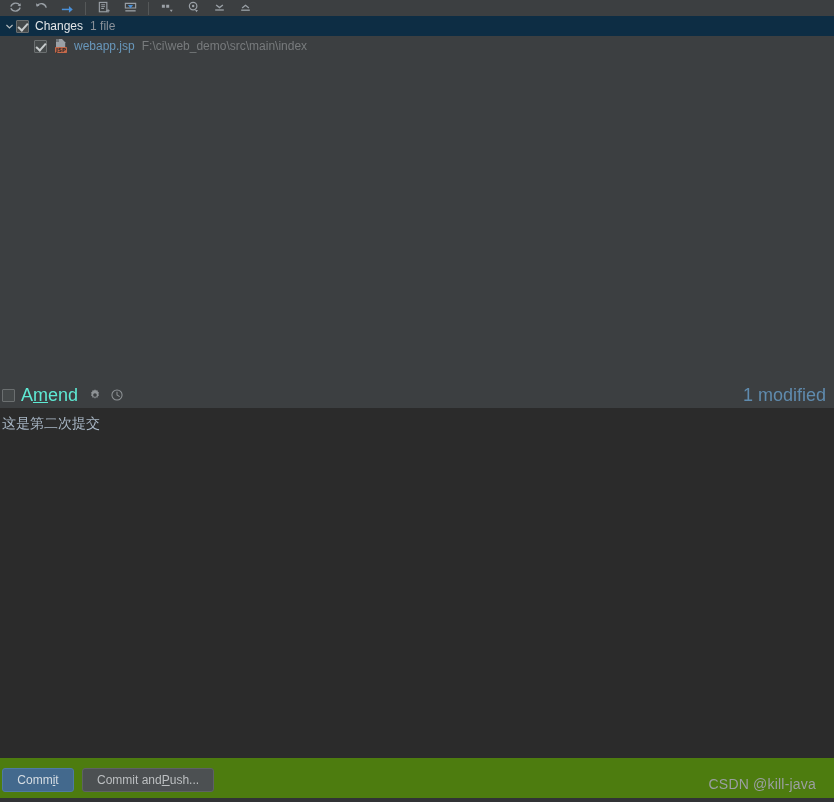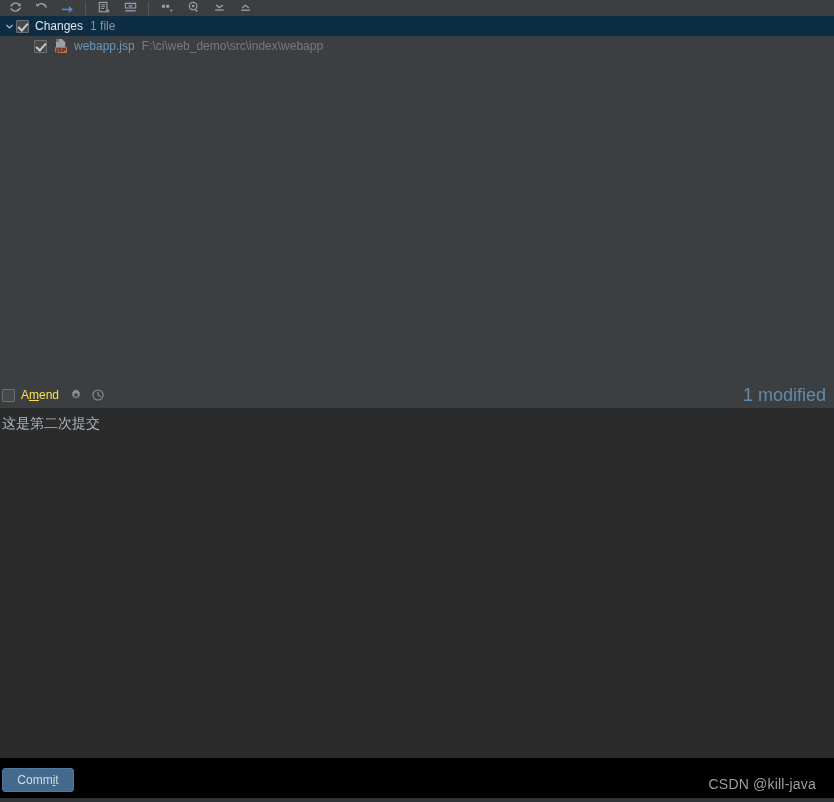--- a/index.html
+++ b/index.html
@@ -143,22 +143,22 @@
   .amend-cbox {
     width: 13px;
     height: 13px;
     border: 1px solid #6b6f70;
     background: #45494a;
     flex: 0 0 13px;
     margin-right: 6px;
     border-radius: 1px;
   }
   .amend-label {
-    color: #fde047;
-    font-size: 12px;
+    color: #5eead4;
+    font-size: 18px;
     margin-right: 6px;
   }
   .amend-label u { text-decoration: underline; }
   .ico-btn {
     width: 22px;
     height: 20px;
     display: flex;
     align-items: center;
     justify-content: center;
   }
@@ -181,21 +181,21 @@
     font-size: 14px;
     line-height: 18px;
     white-space: pre-wrap;
     font-family: "DejaVu Sans", "Liberation Sans", sans-serif;
   }
 
   
   .bottom-bar {
     height: 44px;
     flex: 0 0 auto;
-    background: #000000;
+    background: #4d7c0f;
     display: flex;
     align-items: center;
     padding: 0 8px 0 2px;
   }
   .btn {
     height: 24px;
     border-radius: 3px;
     font-size: 12px;
     display: flex;
     align-items: center;
@@ -333,21 +333,21 @@
       <span class="cbox checked"></span>
       <span class="jsp-icon">
         <svg width="16" height="16" viewBox="0 0 16 16">
           <path d="M3 1h6l3.2 3.2V11H3z" fill="#9aa0a6"></path>
           <path d="M3 1h3v3H3z" fill="#6f7478"></path>
           <rect x="2" y="9" width="12" height="6" rx="0.8" fill="#c6694a"></rect>
           <text x="8" y="13.8" font-family="DejaVu Sans, sans-serif" font-size="5.6" font-weight="bold" fill="#2b2b2b" text-anchor="middle">JSP</text>
         </svg>
       </span>
       <span class="file-name">webapp.jsp</span>
-      <span class="file-path">F:\ci\web_demo\src\index\webapp</span>
+      <span class="file-path">F:\ci\web_demo\src\main\index</span>
     </div>
 
   </div>
 
   <div class="tree-filler"></div>
 
   <div class="amend-bar">
     <div class="amend-left">
       <span class="amend-cbox"></span>
       <span class="amend-label"><span>A</span><u>m</u><span>end</span></span>
@@ -376,20 +376,25 @@
     <div class="msg-text">这是第二次提交</div>
   </div>
 
   <div class="bottom-bar">
     <div class="btn btn-primary">
         <span>Comm</span>
         <u>i</u>
         <span>t</span>
       </div>
 
+    <div class="btn btn-default">
+        <span>Commit and </span>
+        <u>P</u>
+        <span>ush...</span>
+      </div>
 
     <div class="spacer"></div>
   </div>
 
   <div class="watermark">CSDN @kill-java</div>
   <div class="bottom-strip"></div>
 
 </div>
 
 </body></html>

